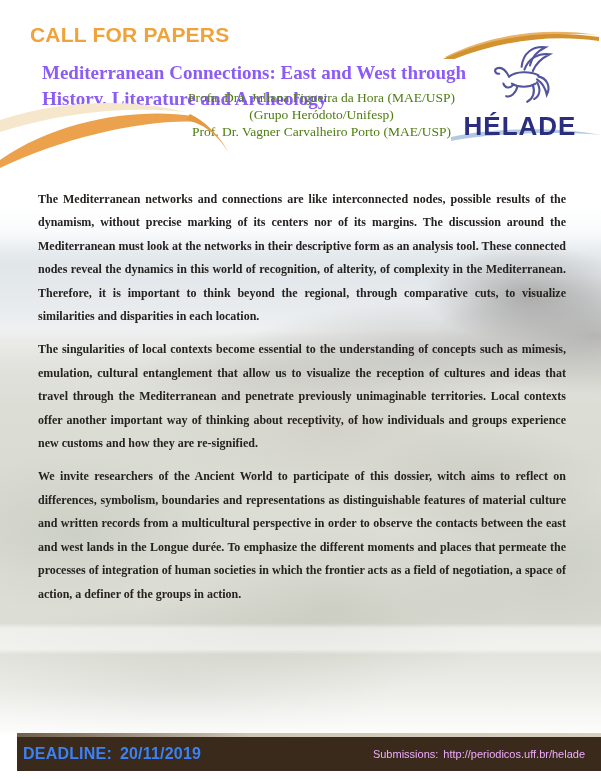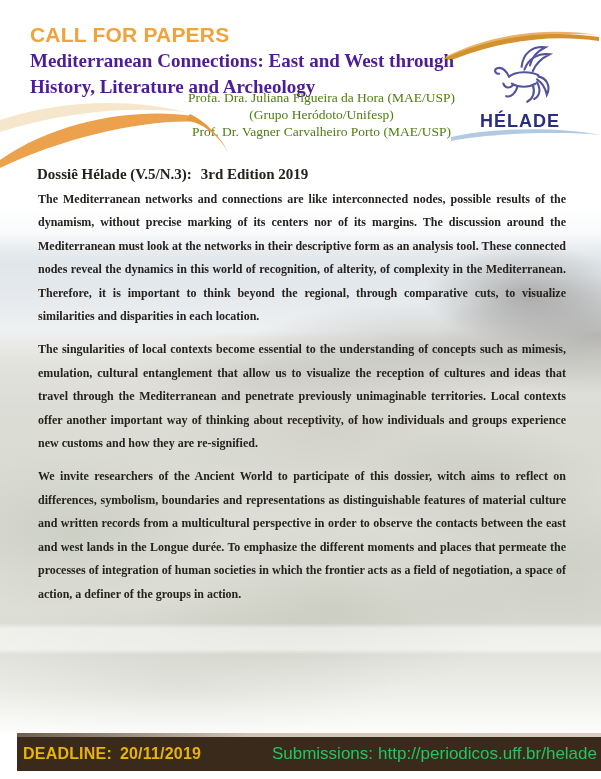--- a/index.html
+++ b/index.html
@@ -33,34 +33,34 @@
       linear-gradient(180deg, rgba(255,255,255,0) 79%, rgba(255,255,255,.55) 80%, rgba(255,255,255,.55) 84%, rgba(255,255,255,0) 85%),
       linear-gradient(180deg, rgba(255,255,255,.88) 0%, rgba(255,255,255,.6) 8%, rgba(255,255,255,.52) 20%, rgba(255,255,255,.58) 45%, rgba(255,255,255,.6) 70%, rgba(255,255,255,.52) 80%, rgba(255,255,255,.7) 92%, rgba(255,255,255,.92) 100%);
   }
   
   .cfp{
     position:absolute;left:30px;top:23px;
     font-family:"Liberation Sans", sans-serif;font-weight:bold;font-size:21px;
     color:#F0A23B;letter-spacing:.2px;
   }
   .title{
-    position:absolute;left:30px;top:48px;width:440px;margin:0;
-    font-size:19px;font-weight:bold;line-height:26px;color:#4c1d95;
+    position:absolute;left:30px;top:48px;width:440px;margin:12px;
+    font-size:19px;font-weight:bold;line-height:26px;color:#8b5cf6;
   }
   .authors{
     position:absolute;right:146px;top:89px;text-align:center;
     font-size:13.5px;line-height:17px;color:#4d7c0f;
   }
   
   .logo{position:absolute;top:27px;right:0;width:158px;height:118px;}
   .logo .arcs{position:absolute;top:0;left:0;width:158px;height:32px;}
   .logo .pegasus{position:absolute;top:16px;left:42px;width:76px;height:70px;}
   .logo .word{
     position:absolute;left:0;right:4px;top:84px;text-align:center;
-    font-family:"Liberation Sans", sans-serif;font-weight:bold;font-size:18px;
+    font-family:"Liberation Sans", sans-serif;font-weight:bold;font-size:26px;
     letter-spacing:1px;color:#2B2D7E;
   }
   .logo .word-swoosh{position:absolute;left:8px;right:0;top:98px;height:18px;width:150px;}
   
   .left-swoosh{position:absolute;left:0;top:98px;width:240px;height:70px;}
   
   .dossier-line{
     position:absolute;left:37px;top:166px;
     font-size:15px;font-weight:bold;color:#25211D;
   }
@@ -74,23 +74,23 @@
   
   .footer-strip{
     position:absolute;left:17px;right:0;top:733px;height:4px;
     background:linear-gradient(90deg,#6F5F4C,#CFC5B6 40%,#D8CFC2);
   }
   .footer-bar{
     position:absolute;left:17px;right:0;top:737px;height:34px;
     background:#3A2A1C;display:flex;align-items:center;justify-content:space-between;
     font-family:"Liberation Sans", sans-serif;
   }
-  .deadline{padding-left:6px;font-weight:bold;font-size:16px;color:#eab308;letter-spacing:.2px;}
+  .deadline{padding-left:6px;font-weight:bold;font-size:16px;color:#3b82f6;letter-spacing:.2px;}
   .deadline .date{margin-left:8px;}
-  .submissions{padding-right:4px;font-size:17px;color:#22c55e;}
+  .submissions{padding-right:16px;font-size:11px;color:#f0abfc;}
   .submissions .url{margin-left:5px;}
 </style>
 </head>
 <body>
 
 <div class="page">
 
   <div class="bg-photo"></div>
 
   <div class="cfp">CALL FOR PAPERS</div>
@@ -127,23 +127,20 @@
       <path d="M64,60 C68,70 64,80 56,84"></path>
       <path d="M70,56 C76,66 74,76 66,80"></path>
       <path d="M72,48 C84,50 90,62 84,74 C82,64 76,56 70,52"></path>
     </svg>
     <svg class="word-swoosh" viewBox="0 0 150 18">
       <path d="M0,12 C40,2 110,2 150,10 C110,6 40,8 0,16 Z" fill="#A8C4DE" opacity="0.9"></path>
     </svg>
     <div class="word">HÉLADE</div>
   </div>
 
-  <div class="dossier-line">
-    <span>Dossiê Hélade (V.5/N.3):</span><span class="gap">3rd Edition 2019</span>
-  </div>
 
   <div class="bodytext">
     <p>The Mediterranean networks and connections are like interconnected nodes, possible results of the dynamism, without precise marking of its centers nor of its margins. The discussion around the Mediterranean must look at the networks in their descriptive form as an analysis tool. These connected nodes reveal the dynamics in this world of recognition, of alterity, of complexity in the Mediterranean. Therefore, it is important to think beyond the regional, through comparative cuts, to visualize similarities and disparities in each location.</p>
     <p>The singularities of local contexts become essential to the understanding of concepts such as mimesis, emulation, cultural entanglement that allow us to visualize the reception of cultures and ideas that travel through the Mediterranean and penetrate previously unimaginable territories. Local contexts offer another important way of thinking about receptivity, of how individuals and groups experience new customs and how they are re-signified.</p>
     <p>We invite researchers of the Ancient World to participate of this dossier, witch aims to reflect on differences, symbolism, boundaries and representations as distinguishable features of material culture and written records from a multicultural perspective in order to observe the contacts between the east and west lands in the Longue durée. To emphasize the different moments and places that permeate the processes of integration of human societies in which the frontier acts as a field of negotiation, a space of action, a definer of the groups in action.</p>
   </div>
 
   <div class="footer-strip"></div>
   <div class="footer-bar">
     <div class="deadline">

